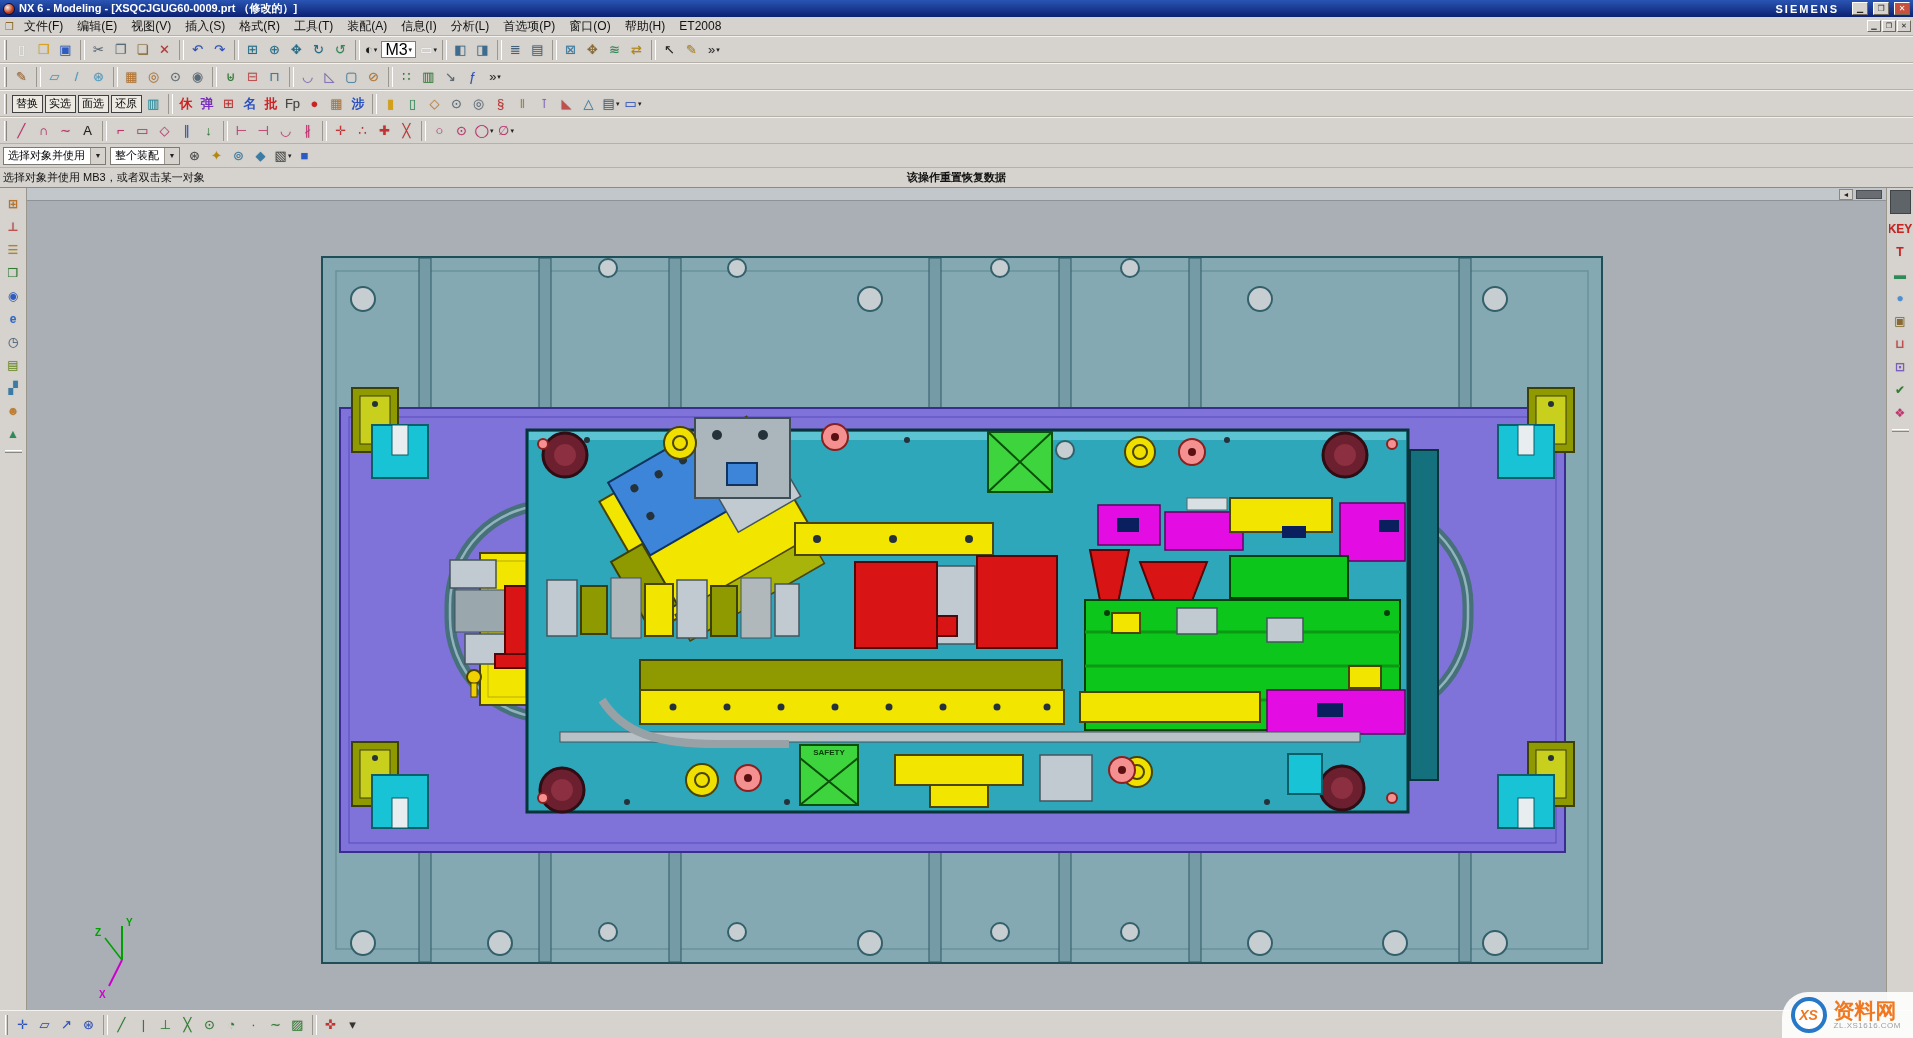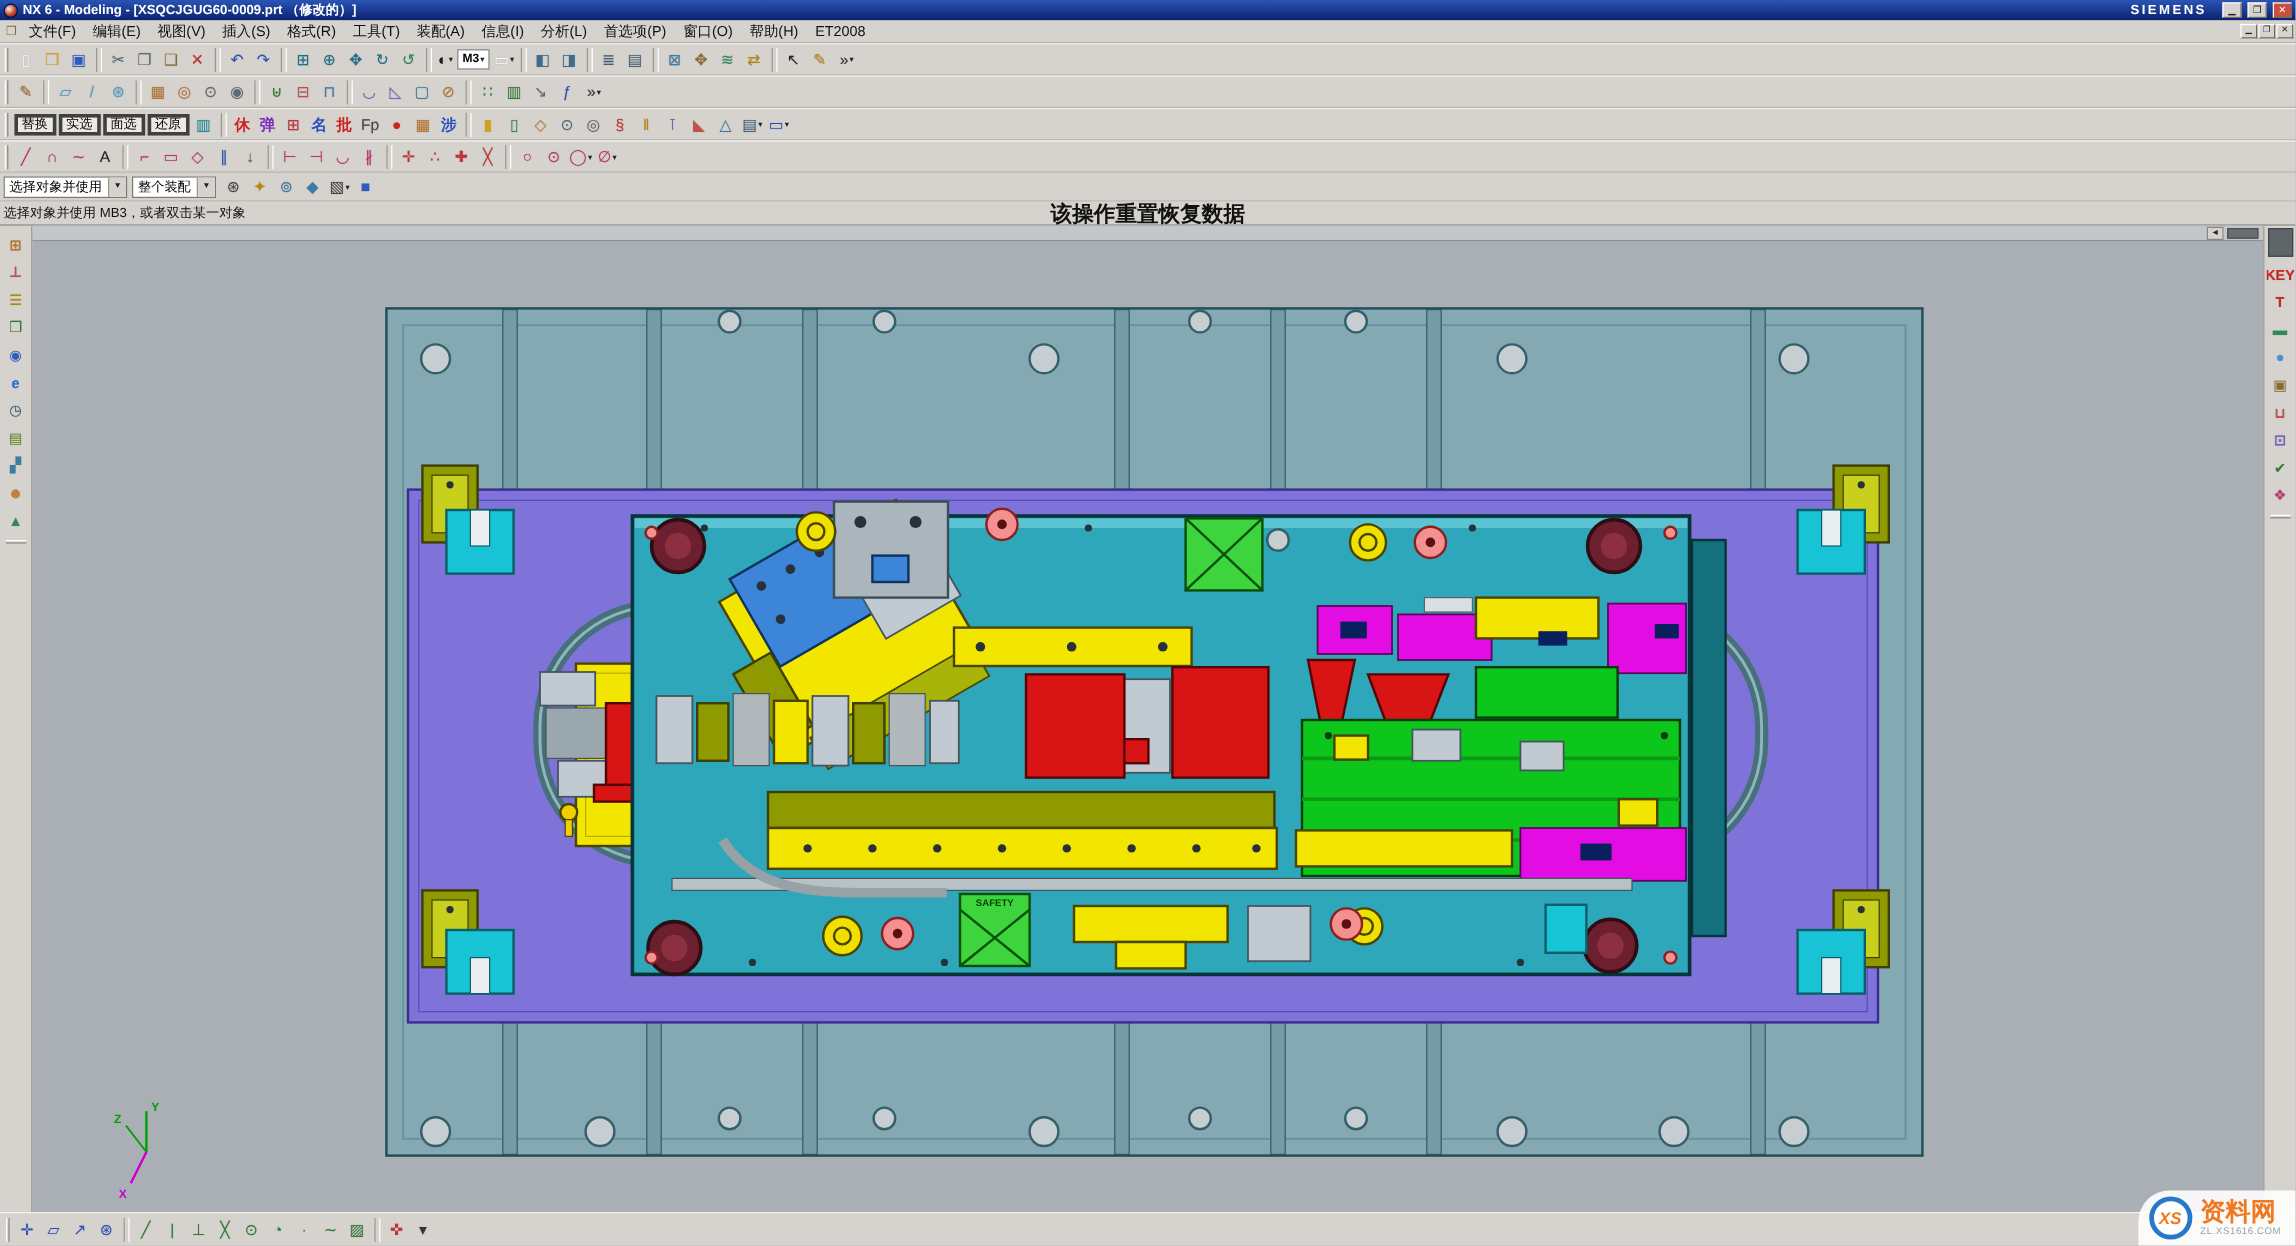--- a/index.html
+++ b/index.html
@@ -34,45 +34,45 @@
     border-top: 1px solid #f4f2ee; border-bottom: 1px solid #b5b1a8; padding-left: 2px; }
   .grip { width: 3px; height: 20px; margin: 0 4px 0 2px; border-left: 1px solid #fff; border-right: 1px solid #8a8780; }
   .tb-items { display: flex; align-items: center; flex-wrap: nowrap; }
   .g { font-style: normal; }
   .arr { font-style: normal; text-decoration: none; font-size: 7px; color: #222; margin-left: 1px; }
   .ti { display: inline-flex; align-items: center; justify-content: center; min-width: 22px; height: 22px;
     padding: 0 1px; cursor: default; }
   .ti .g { font-size: 13px; text-shadow: 0 0 1px rgba(70,70,70,.35); }
   .ts { display: inline-block; width: 5px; height: 20px; margin: 0 3px;
     border-left: 1px solid #9b978e; border-right: 1px solid #fff; }
-  .tt { display: inline-flex; align-items: center; height: 18px; border: 3px solid #404040;
+  .tt { display: inline-flex; align-items: center; height: 18px; border: 1px solid #404040;
     background: #ece9e2; padding: 0 3px; margin: 0 1px; }
   .tt .g { font-size: 11px; }
   .tt2 { display: inline-flex; align-items: center; justify-content: center; width: 21px; height: 21px; }
   .tt2 .g { font-size: 13px; font-weight: bold; }
   .tw { display: inline-flex; align-items: center; height: 22px; padding: 0 2px; }
   .tw .g { font-size: 13px; text-shadow: 0 0 1px rgba(70,70,70,.4); }
   .twt { display: inline-flex; align-items: center; height: 17px; border: 1px solid #7f7f7f;
     background: #fff; padding: 0 3px; margin: 0 2px; }
-  .twt .g { font-size: 10px; font-weight: bold; }
+  .twt .g { font-size: 16px; font-weight: normal; }
 
   
   .selbar { height: 24px; background: #d6d3ce; display: flex; align-items: center;
     border-bottom: 1px solid #b5b1a8; padding-left: 3px; gap: 4px; }
   .dd { display: inline-flex; align-items: center; height: 18px; border: 1px solid #7a7a72;
     background: #fff; font-size: 11px; padding-left: 4px; }
   .dd-val { white-space: nowrap; }
   .ddarr { width: 15px; height: 16px; margin-left: 5px; background: #d6d3ce; border-left: 1px solid #9b978e;
     font-size: 7px; display: inline-flex; align-items: center; justify-content: center; color: #222; }
 
   
   .promptbar { height: 20px; background: #d6d3ce; border-bottom: 1px solid #8d8a80;
     display: flex; align-items: center; position: relative; padding-left: 3px; }
   .prompt-left { font-size: 11px; color: #111; white-space: nowrap; }
-  .prompt-center { position: absolute; left: 50%; transform: translateX(-50%); font-size: 18px;
+  .prompt-center { position: absolute; left: 50%; transform: translateX(-50%); font-size: 11px;
     font-weight: bold; color: #111; white-space: nowrap; }
 
   
   .main { height: 822px; display: flex; }
   .sidebar { width: 27px; background: #d6d3ce; display: flex; flex-direction: column; align-items: center; }
   .sidebar.left  { border-right: 1px solid #9a968c; padding-top: 4px; }
   .sidebar.right { border-left: 1px solid #9a968c; padding-top: 2px; }
   .si { width: 23px; height: 22px; display: flex; align-items: center; justify-content: center;
     overflow: hidden; margin: 1px 0; }
   .si .g { font-size: 12px; font-weight: bold; white-space: nowrap; text-shadow: 0 0 1px rgba(70,70,70,.3); }

